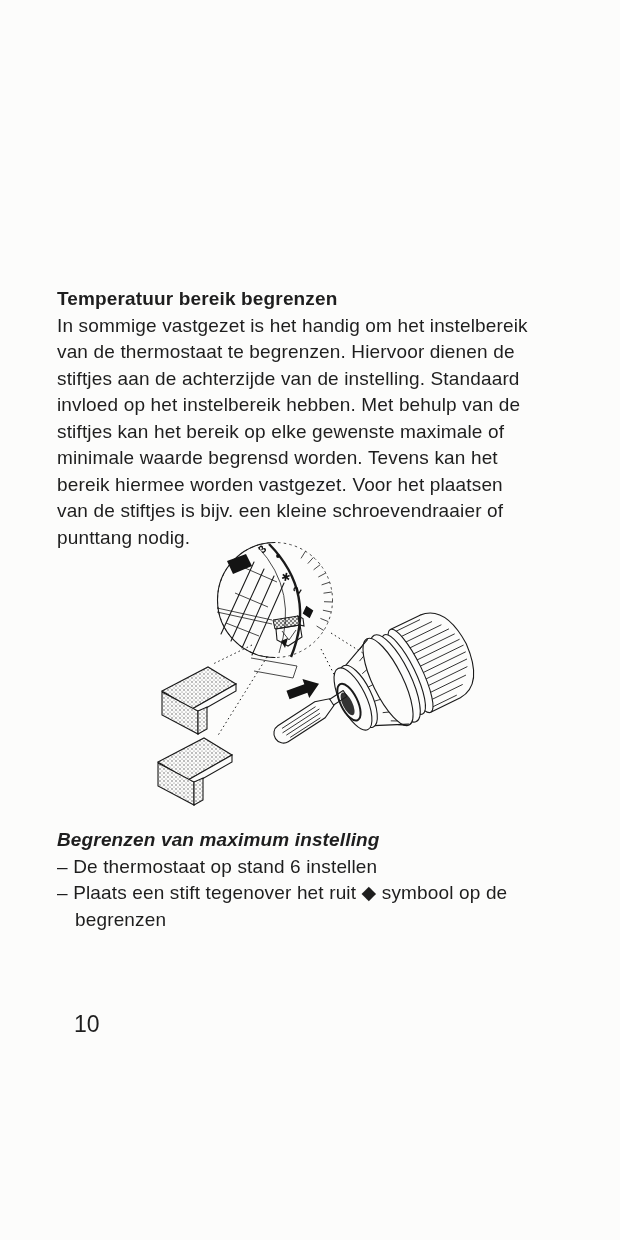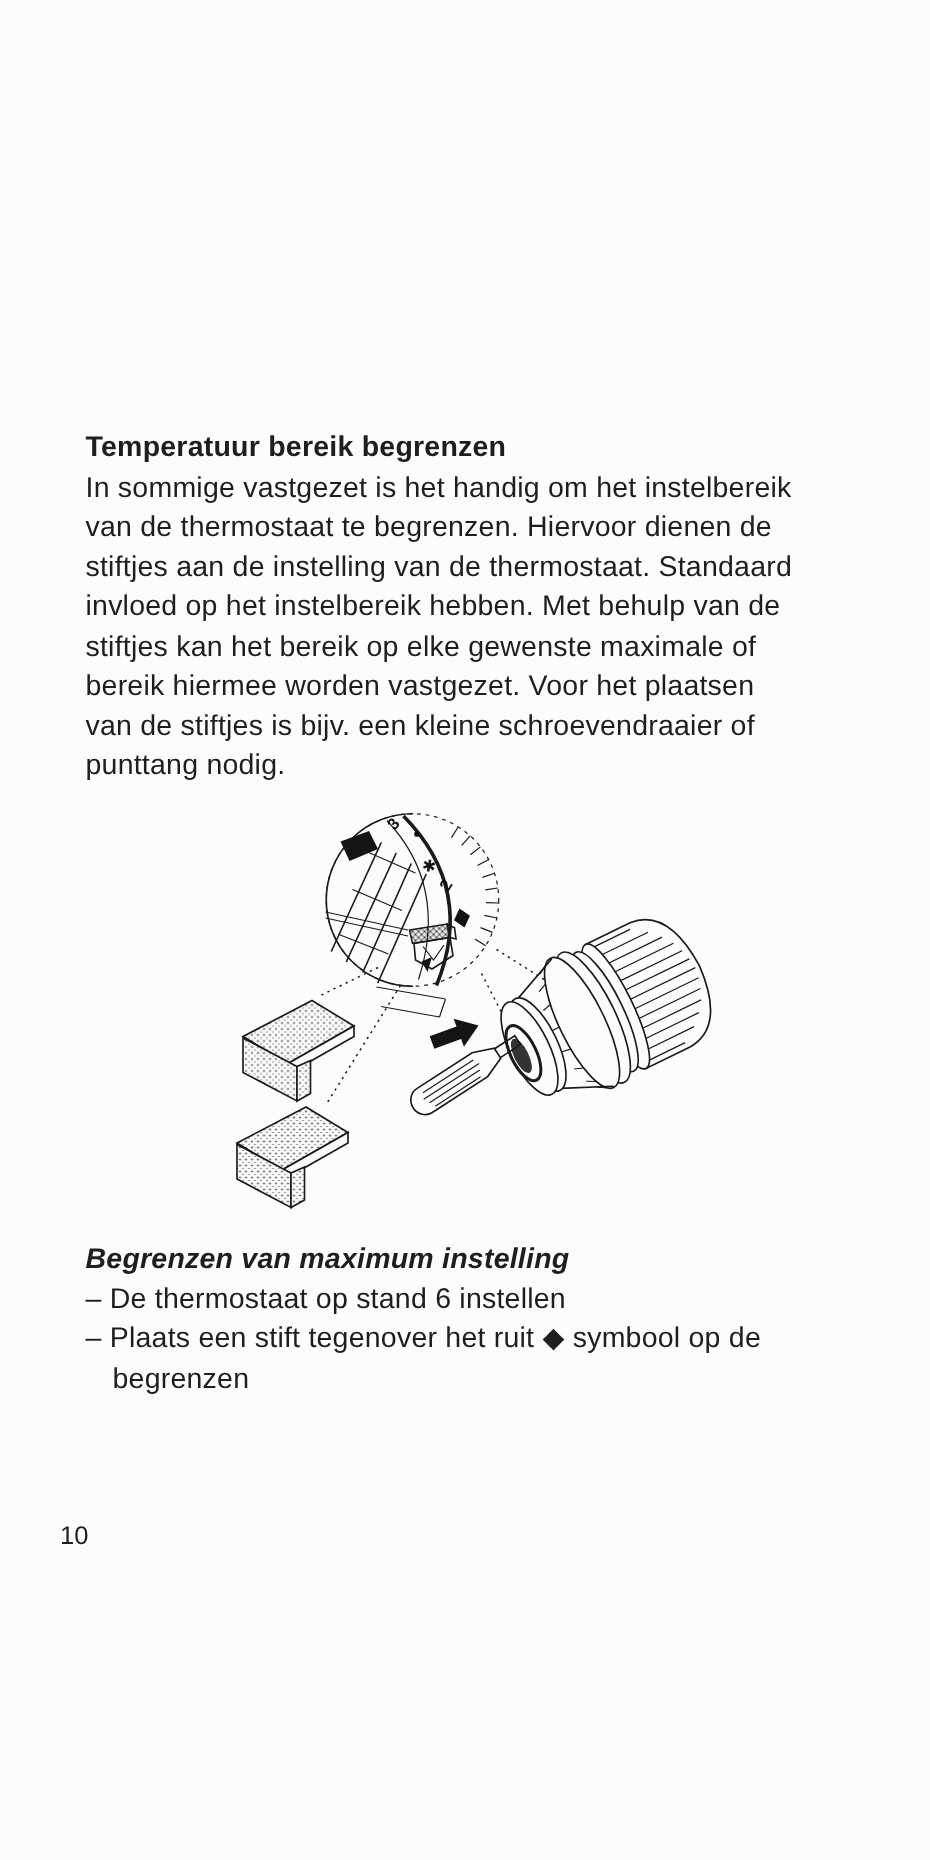--- a/index.html
+++ b/index.html
@@ -11,42 +11,43 @@
     -webkit-font-smoothing:antialiased;
   }
   .page{position:absolute;inset:0;}
   .textblock{position:absolute;left:57px;}
   .line{font-size:19px;line-height:26.5px;letter-spacing:.15px;white-space:pre;}
   .line.bold{font-weight:bold;}
   .line.italic{font-style:italic;font-weight:bold;}
   .line.indent{padding-left:18px;}
   #intro{top:242px;margin-top:44px;}
   #sub{top:827px;}
-  #pagenum{position:absolute;left:40px;top:1011px;font-size:17px;line-height:26px;}
+  #pagenum{position:absolute;left:74px;top:1011px;font-size:23px;line-height:26px;}
   #figwrap{position:absolute;left:55px;top:533px;width:430px;height:292px;}
   svg .ln{stroke:#1a1a1a;stroke-width:1.1;fill:none;stroke-linecap:round;}
   svg .bold-ln{stroke:#1a1a1a;stroke-width:2.4;fill:none;}
   svg .thin{stroke:#1a1a1a;stroke-width:.8;fill:none;}
   svg .dot-ln{stroke:#1a1a1a;stroke-width:1;fill:none;stroke-dasharray:1.5 3;}
   svg .wfill{fill:#fcfcfb;stroke:#1a1a1a;stroke-width:1.1;}
   svg .blk{fill:#141414;stroke:none;}
   svg text.dial{font-family:"Liberation Sans","DejaVu Sans",sans-serif;font-size:11px;font-weight:bold;fill:#111;}
 </style>
 </head>
 <body>
 
 <div class="page">
 
   <div id="intro" class="textblock">
     <div class="line bold">Temperatuur bereik begrenzen</div>
     <div class="line">In sommige vastgezet is het handig om het instelbereik</div>
     <div class="line">van de thermostaat te begrenzen. Hiervoor dienen de</div>
-    <div class="line">stiftjes aan de instelling van de thermostaat. Standaard</div>
+    <div class="line">stiftjes aan de achterzijde van de instelling. Standaard</div>
     <div class="line">invloed op het instelbereik hebben. Met behulp van de</div>
     <div class="line">stiftjes kan het bereik op elke gewenste maximale of</div>
+    <div class="line">minimale waarde begrensd worden. Tevens kan het</div>
     <div class="line">bereik hiermee worden vastgezet. Voor het plaatsen</div>
     <div class="line">van de stiftjes is bijv. een kleine schroevendraaier of</div>
     <div class="line">punttang nodig.</div>
   </div>
 
   <div id="figwrap">
     <svg width="430" height="292" viewBox="0 0 430 292" xmlns="http://www.w3.org/2000/svg">
       <defs>
         <pattern id="stip" width="4" height="4" patternUnits="userSpaceOnUse">
           <rect width="4" height="4" fill="#fcfcfb"></rect>

